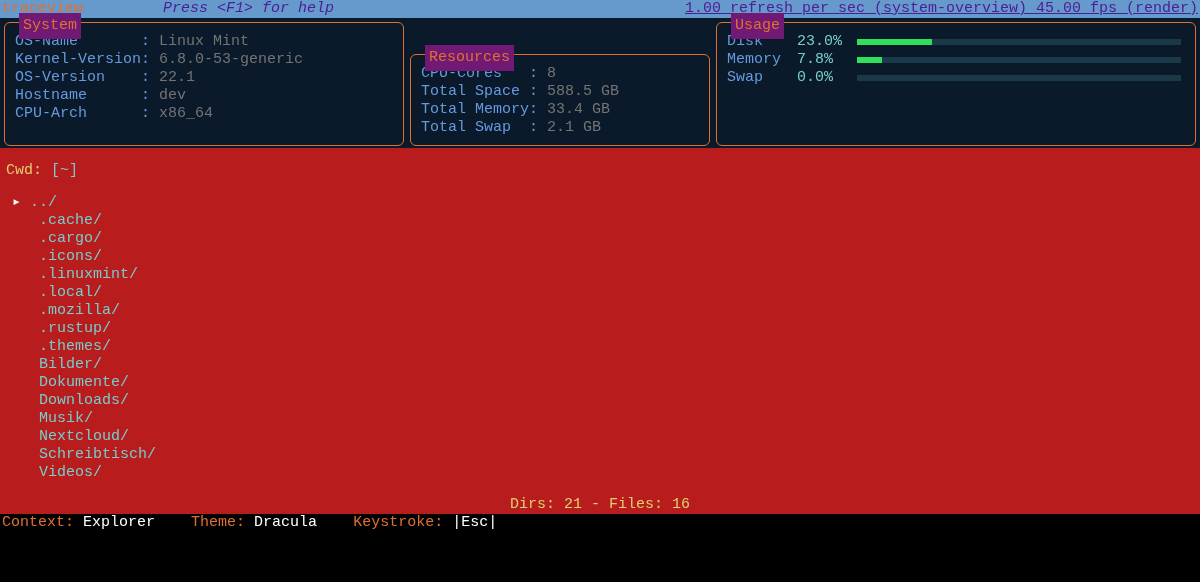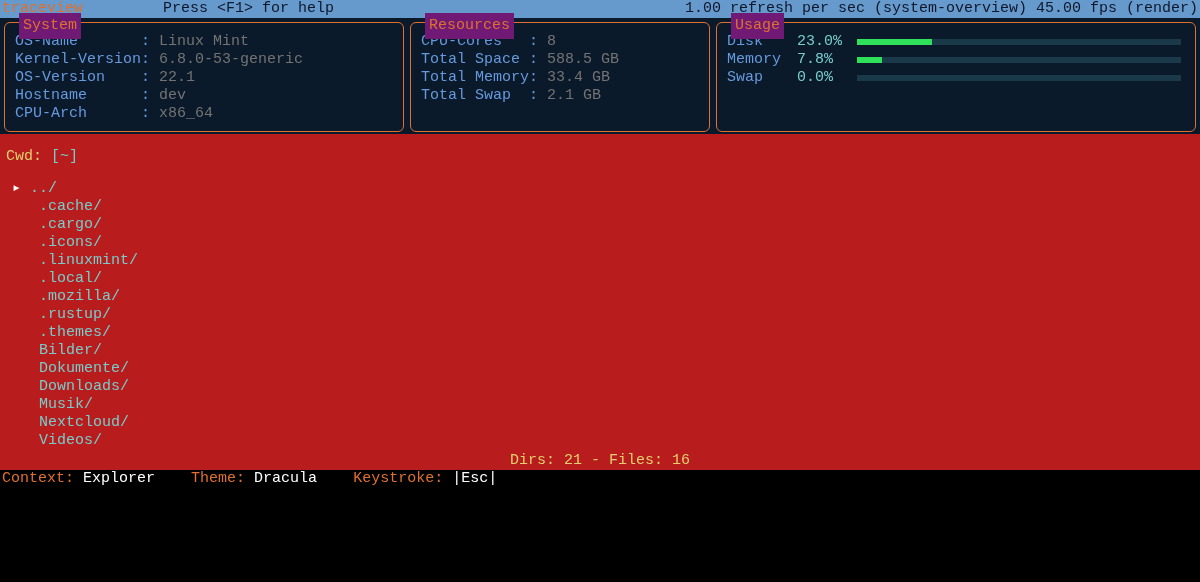--- a/index.html
+++ b/index.html
@@ -16,23 +16,23 @@
   .topbar {
     background: #6699cc;
     color: #002b4a;
     height: 18px;
     display: flex;
     align-items: flex-start;
     padding: 0 2px;
     font-size: 15px;
   }
   .topbar .appname { color: #e07030; font-weight: normal; margin-right: 80px; }
-  .topbar .help { color: #0f172a; }
+  .topbar .help { color: #4c1d95; font-style: italic; }
   .topbar .spacer { flex: 1; }
-  .topbar .stats { color: #0f172a; }
+  .topbar .stats { color: #4c1d95; text-decoration: underline; }
 
   .panels {
     display: flex;
     gap: 6px;
     padding: 4px 4px 2px 4px;
     background: #0a1a2a;
   }
   .panel {
     border: 1px solid #e07030;
     border-radius: 6px;
@@ -49,21 +49,21 @@
     color: #e07030;
     font-size: 15px;
   }
   .panel-title::before { content: ""; }
   .panel-inner { margin-top: 6px; }
   .kv-row { display: flex; color: #6699dd; }
   .kv-key { white-space: pre; }
   .kv-sep { white-space: pre; }
   .kv-val { color: #737373; white-space: pre; }
   .panel1 { flex: 0 0 400px; }
-  .panel2 { flex: 0 0 300px; }
+  .panel2 { flex: 0 0 300px; margin-top: 32px; }
   .panel3 { flex: 1; }
 
   .usage-row { display: flex; align-items: center; color: #6699dd; margin-bottom: 0; }
   .usage-label { width: 70px; white-space: pre; }
   .usage-pct { width: 60px; color: #7cc; white-space: pre; }
   .usage-bar-bg {
     flex: 1;
     height: 6px;
     background: #1a3a4a;
     position: relative;
@@ -81,21 +81,21 @@
   .cwd { color: #e0d070; margin-bottom: 14px; }
   .cwd .path { color: #7cc; }
   .file-list { padding-left: 6px; }
   .file-row { color: #7cc; white-space: pre; }
   .file-row.selected::before { content: "\25B8  "; color: #fff; }
   .file-row.normal::before { content: "   "; }
 
   .dirs-files {
     text-align: center;
     color: #e0d070;
-    margin-top: 2px;
+    margin-top: 14px;
     font-family: Liberation Mono, monospace;
   }
   .bottombar {
     color: #c0c0c0;
     padding: 0 2px 2px 2px;
     font-size: 15px;
   }
   .bottombar .lbl { color: #e07030; }
   .bottombar .val { color: #fff; }
 </style>
@@ -209,20 +209,21 @@
       <div class="file-row normal">.linuxmint/</div>
       <div class="file-row normal">.local/</div>
       <div class="file-row normal">.mozilla/</div>
       <div class="file-row normal">.rustup/</div>
       <div class="file-row normal">.themes/</div>
       <div class="file-row normal">Bilder/</div>
       <div class="file-row normal">Dokumente/</div>
       <div class="file-row normal">Downloads/</div>
       <div class="file-row normal">Musik/</div>
       <div class="file-row normal">Nextcloud/</div>
+      <div class="file-row normal">Schreibtisch/</div>
       <div class="file-row normal">Videos/</div>
     </div>
   <div class="dirs-files">Dirs: 21 - Files: 16</div>
 </div>
 
 <div class="bottombar">
   <span class="lbl">Context:</span>
   <span class="val">Explorer</span>
   &nbsp;&nbsp;
   <span class="lbl">Theme:</span>

